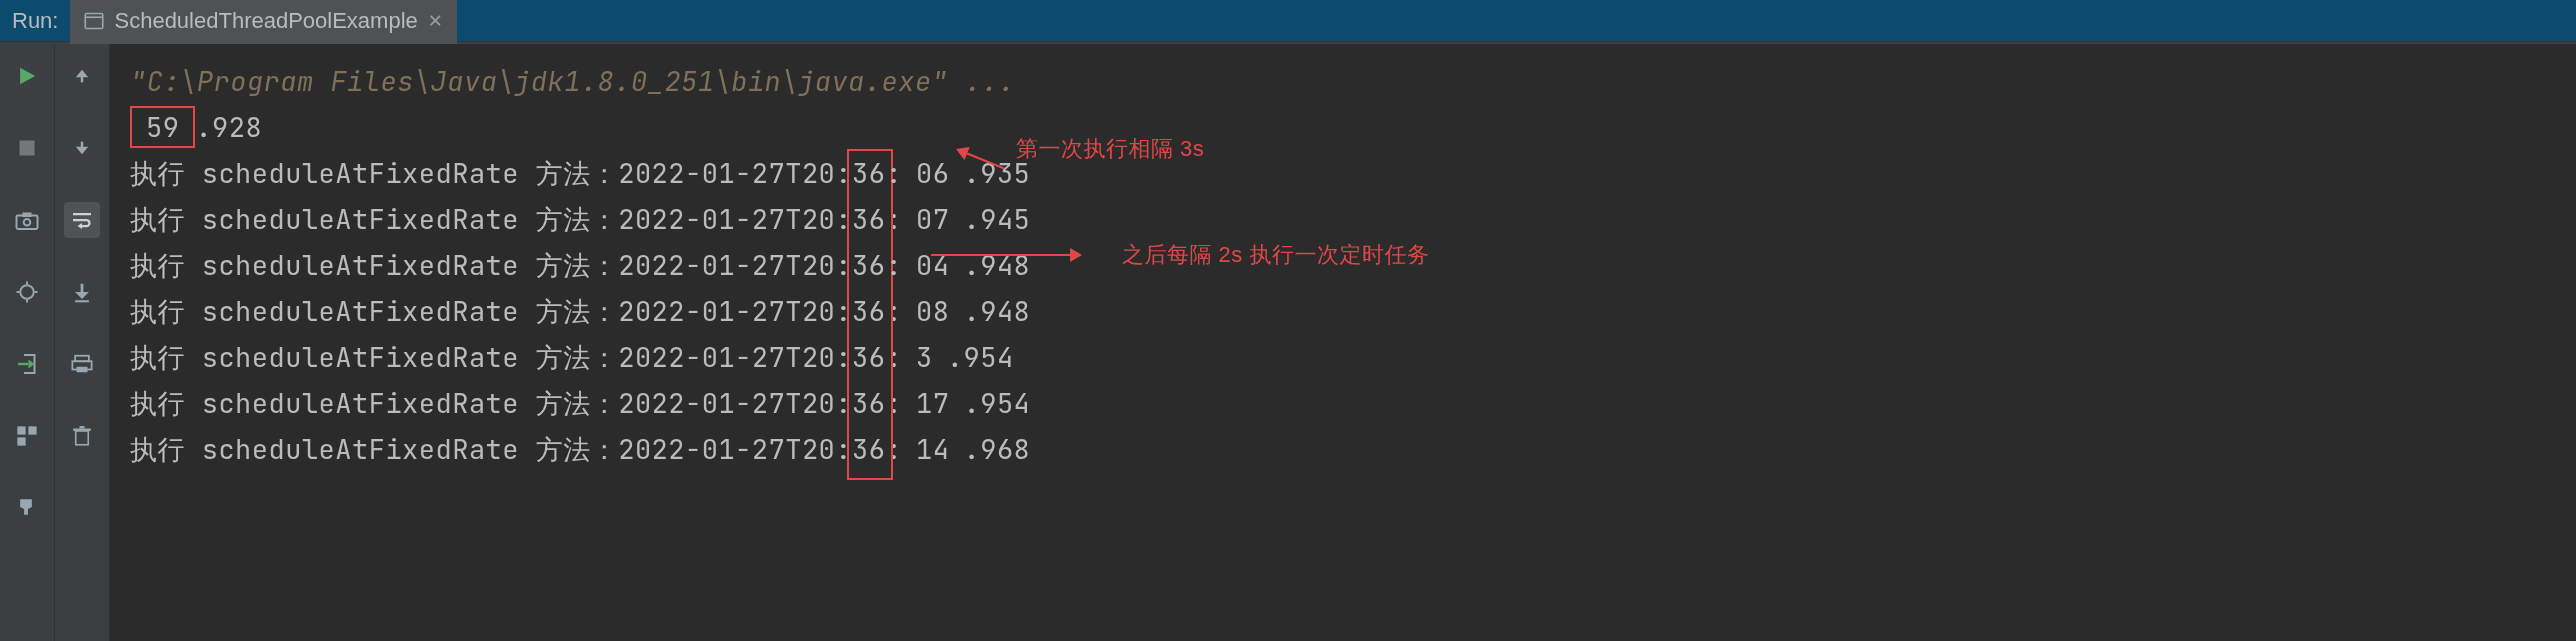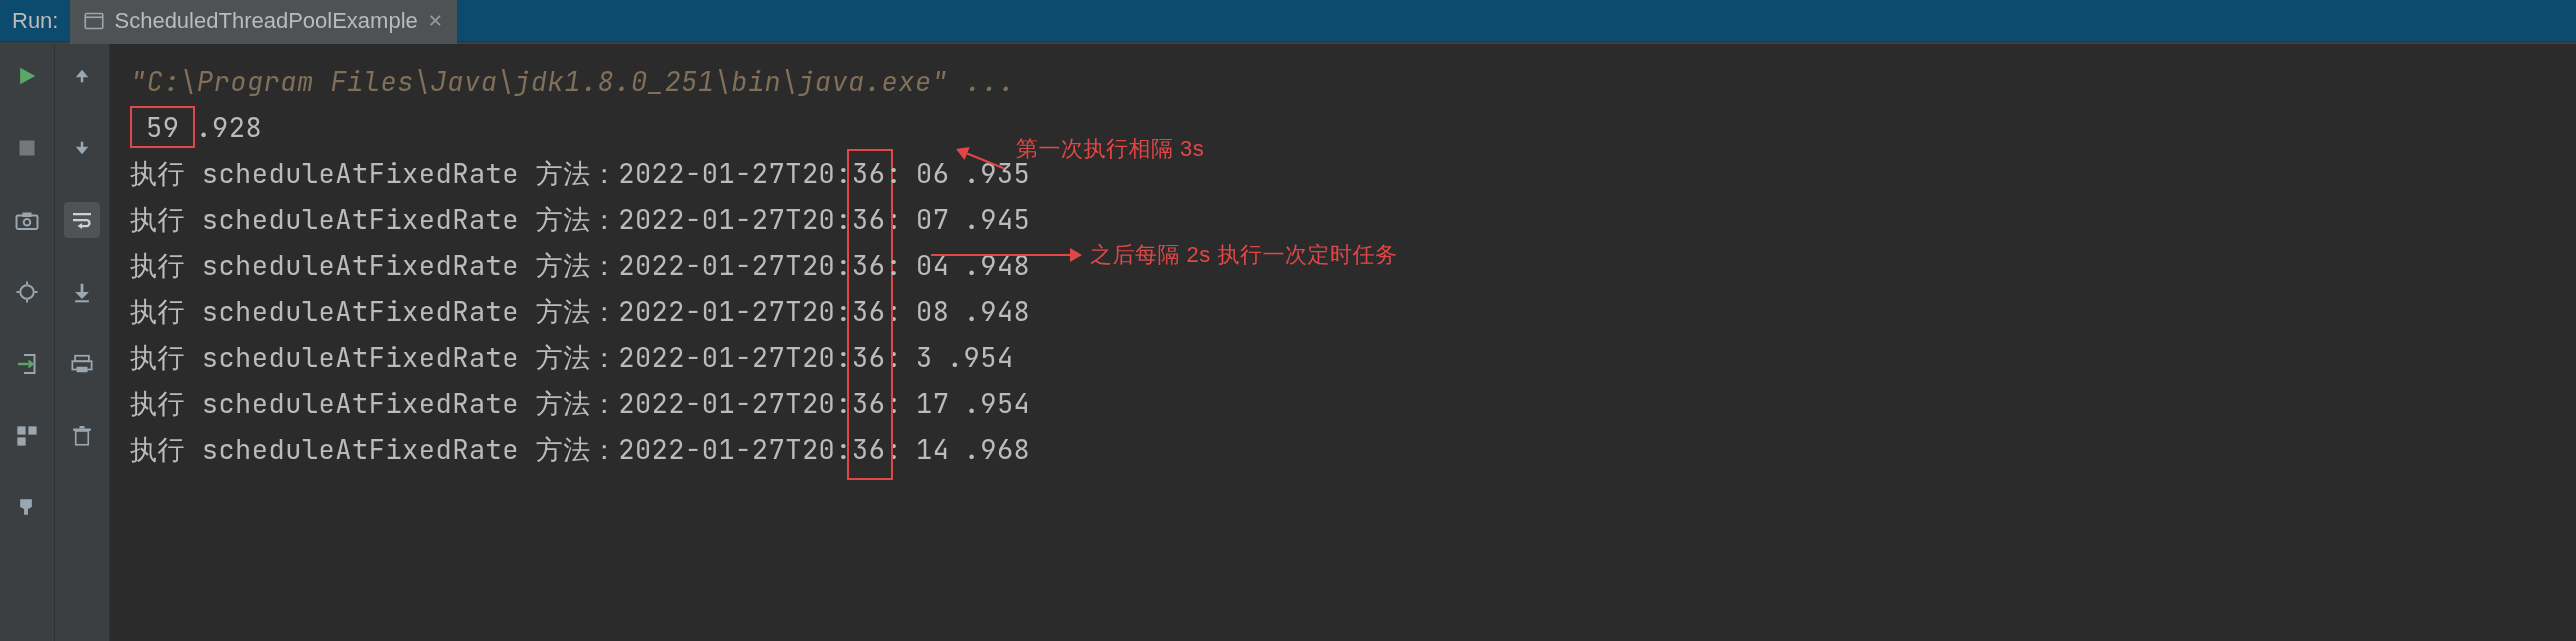--- a/index.html
+++ b/index.html
@@ -249,21 +249,21 @@
         <span>第一次执行相隔 3s</span>
       </span>
     </div>
 
     <div class="line">
       <span>执行 scheduleAtFixedRate 方法：2022-01-27T20:36:</span><span class="hl-sec">07</span><span>.945</span>
     </div>
 
     <div class="line" style="position:relative">
       <span>执行 scheduleAtFixedRate 方法：2022-01-27T20:36:</span><span class="hl-sec">04</span><span>.948</span>
-      <span class="ann-text" style="position:absolute;left:793px;top:-10px;">
+      <span class="ann-text" style="position:absolute;left:793px;top:-10px;gap:32px;">
         <span class="ann-arrow"><span class="shaft"></span><span class="head right"></span></span>
         <span>之后每隔 2s 执行一次定时任务</span>
       </span>
     </div>
 
     <div class="line">
       <span>执行 scheduleAtFixedRate 方法：2022-01-27T20:36:</span><span class="hl-sec">08</span><span>.948</span>
     </div>
     <div class="line">
       <span>执行 scheduleAtFixedRate 方法：2022-01-27T20:36:</span><span class="hl-sec">3</span><span>.954</span>

